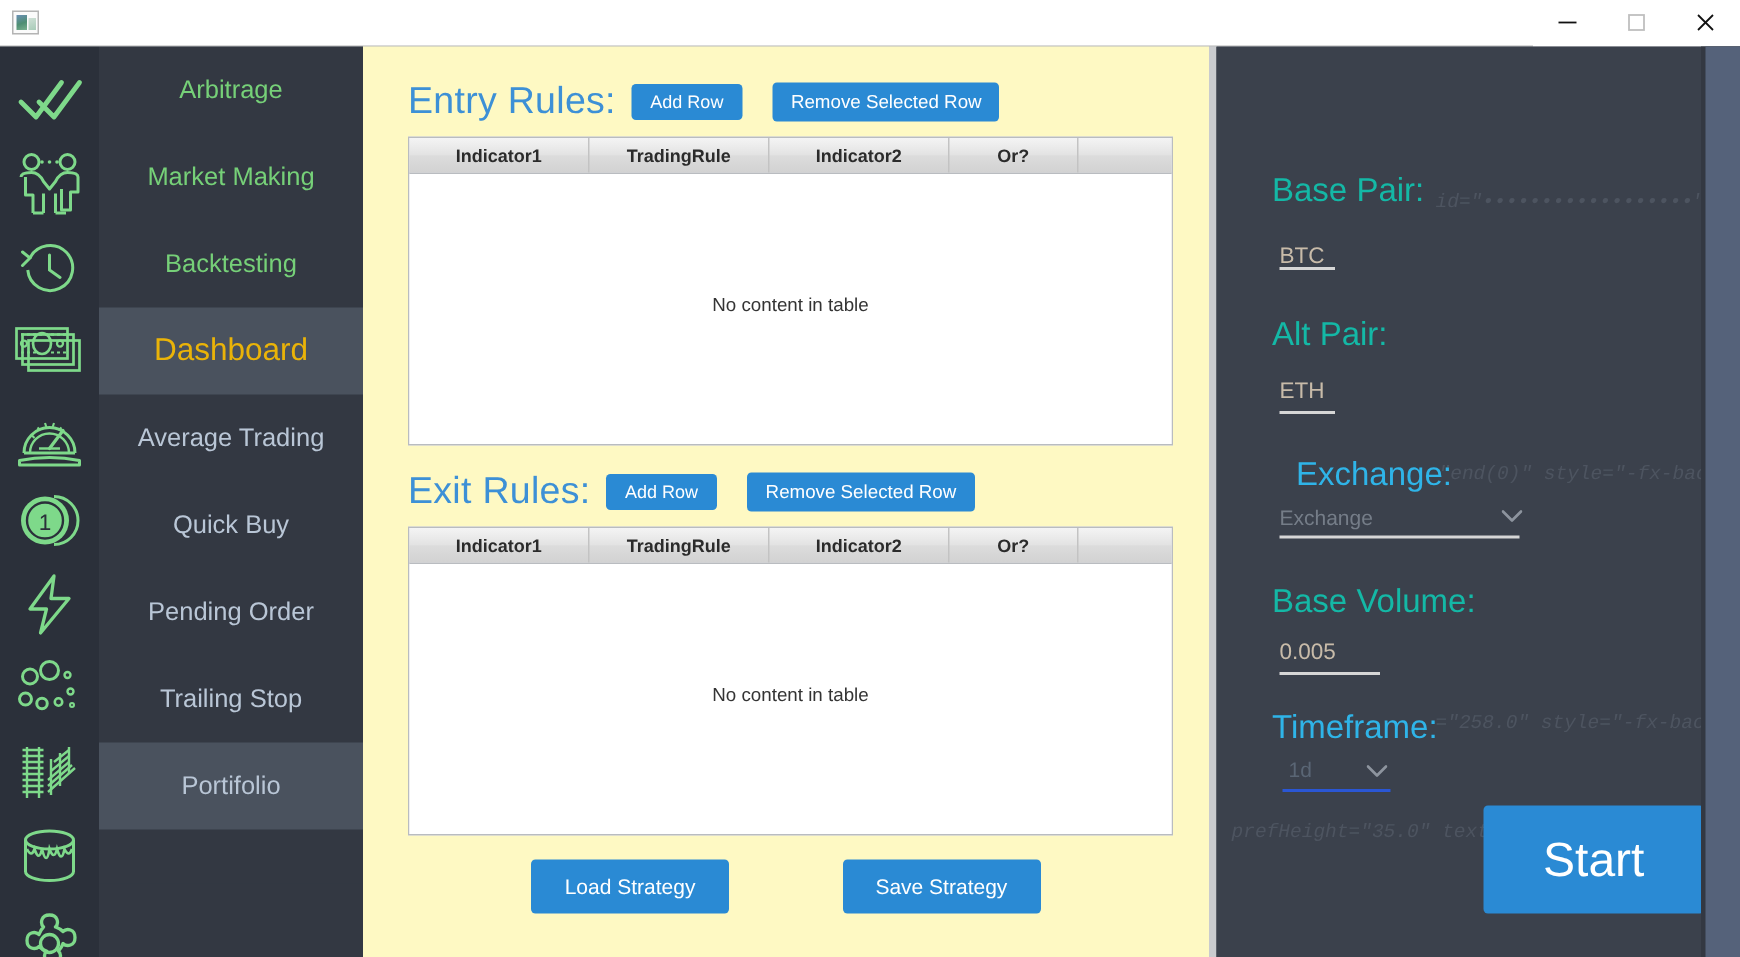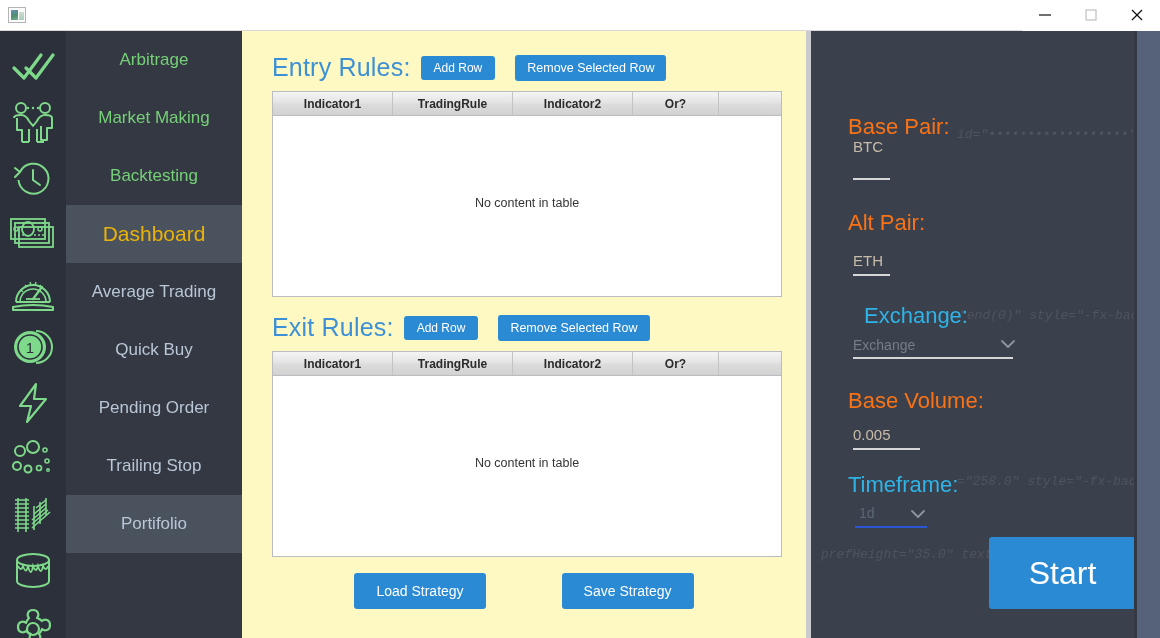--- a/index.html
+++ b/index.html
@@ -183,21 +183,21 @@
     font-family: "Liberation Mono", monospace;
     font-size: 13px;
     color: rgba(120,128,142,0.30);
     white-space: nowrap;
     pointer-events: none;
     font-style: italic;
   }
   .fieldlabel {
     position: absolute;
     font-size: 22px;
-    color: #f97316;
+    color: #14b8a6;
   }
   .fieldlabel.cyan { color: #2fb4e8; }
   .fieldvalue {
     position: absolute;
     font-size: 15px;
     color: #c8bba9;
     padding-bottom: 3px;
   }
   .underline {
     position: absolute;
@@ -452,21 +452,21 @@
   <div class="splitter"></div>
 
   <div class="right">
 
     <div class="ghost" style="left:146px; top:96px;">id="••••••••••••••••••" sty</div>
     <div class="ghost" style="left:148px; top:277px;">"end(0)" style="-fx-backgroun</div>
     <div class="ghost" style="left:146px; top:443px;">="258.0" style="-fx-backgro</div>
     <div class="ghost" style="left:10px;  top:516px;">prefHeight="35.0" text="Filter</div>
 
     <div class="fieldlabel" style="left:37px; top:83px;">Base Pair:</div>
-    <div class="fieldvalue" style="left:42px; top:107px;">BTC</div>
+    <div class="fieldvalue" style="left:42px; top:131px;">BTC</div>
     <div class="underline" style="left:42px; top:147px; width:37px;"></div>
 
     <div class="fieldlabel" style="left:37px; top:179px;">Alt Pair:</div>
     <div class="fieldvalue" style="left:42px; top:221px;">ETH</div>
     <div class="underline" style="left:42px; top:243px; width:37px;"></div>
 
     <div class="fieldlabel cyan" style="left:37px; top:272px;margin-left:16px;">Exchange:</div>
     <div class="selectbox" style="left:42px; top:306px; width:160px;">
       <span class="sel-text">Exchange</span>
     </div>

